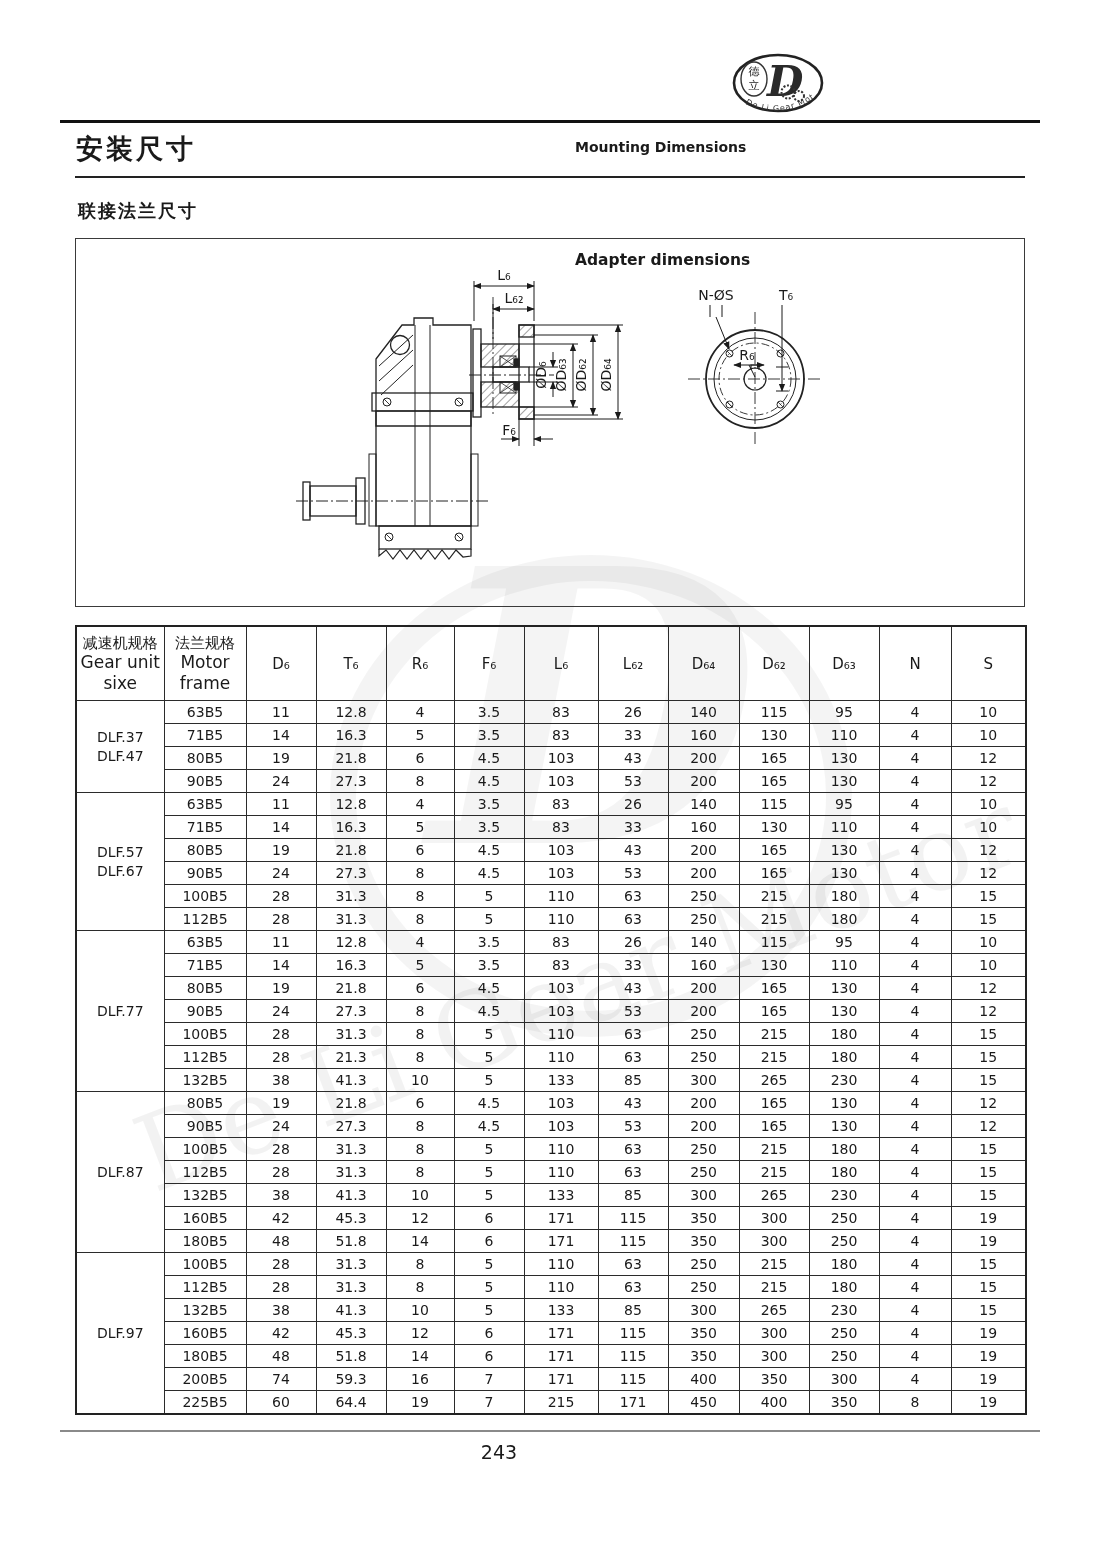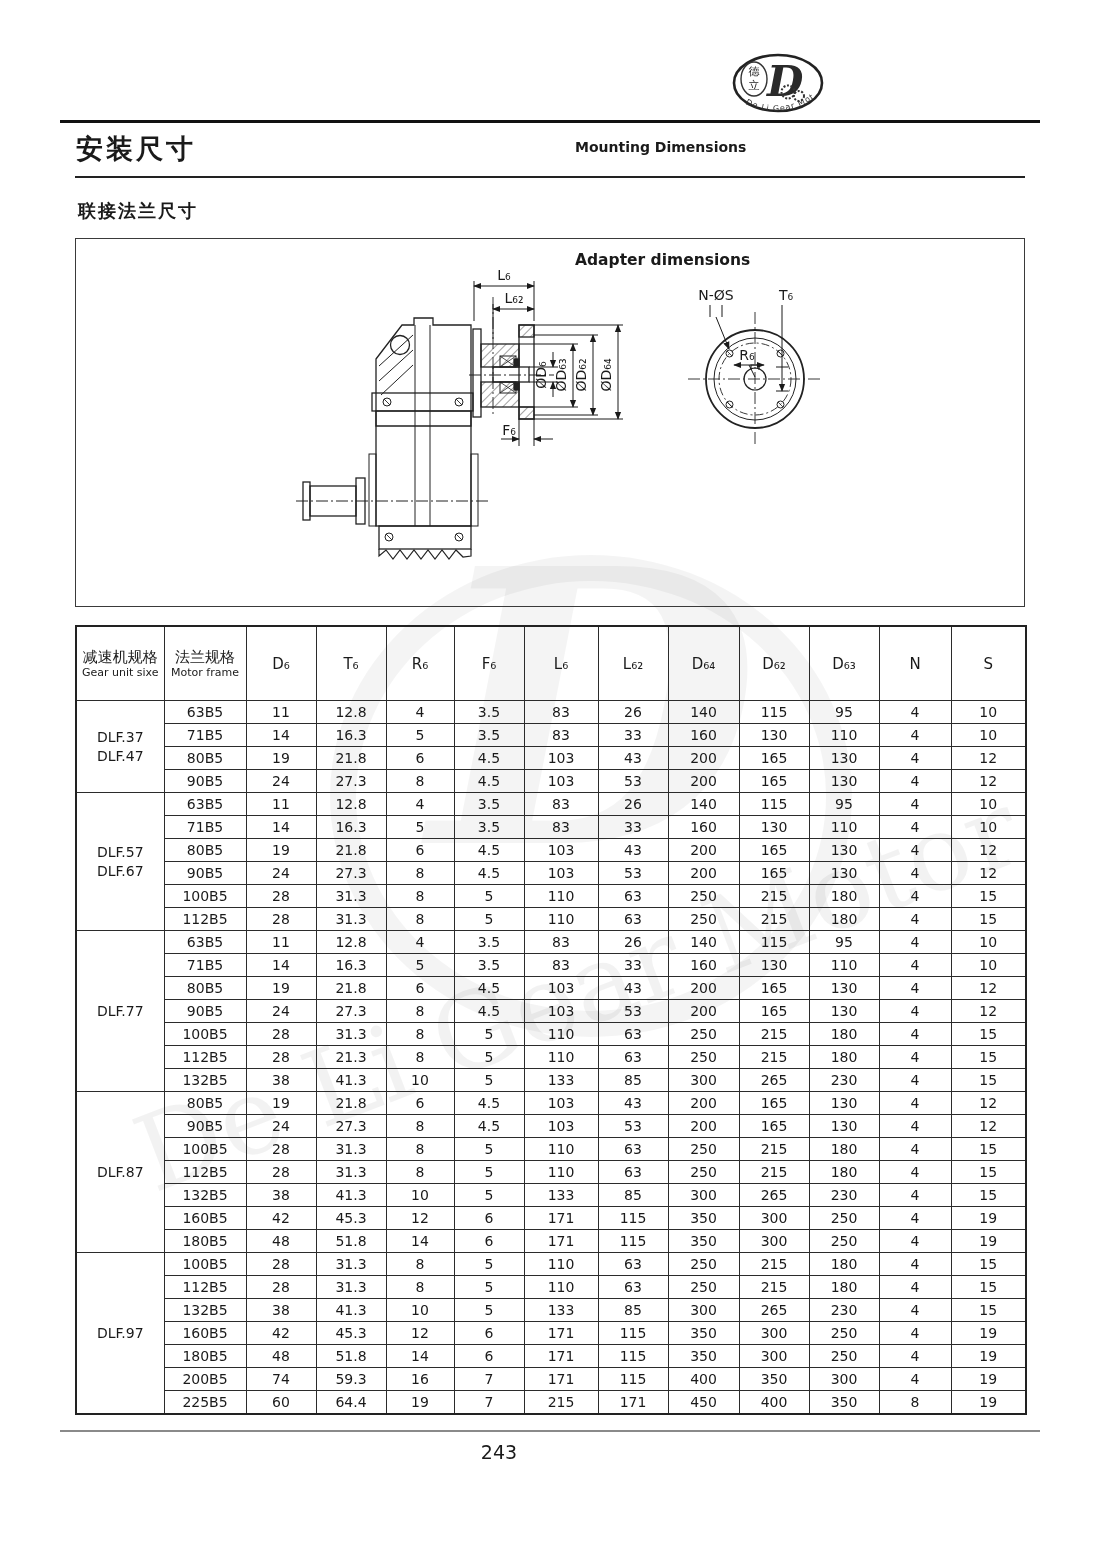--- a/index.html
+++ b/index.html
@@ -34,21 +34,21 @@
   .dim-table { position:absolute; left:75px; top:625px; width:950px; z-index:2;
     border-collapse:collapse; table-layout:fixed; }
   .dim-table th, .dim-table td {
     border:1px solid #2b2b2b; text-align:center; vertical-align:middle; padding:0;
     background:transparent; font-weight:normal;
   }
   .dim-table { border:2px solid #222; }
   .dim-table thead th { height:73px; }
   .dim-table tbody td { height:22px; font-size:14px; }
   .hdr-cn { font-size:15px; line-height:1.25; }
-  .hdr-en { font-size:11px; line-height:1.2; }
+  .hdr-en { font-size:17px; line-height:1.2; }
   .hdr-dim { font-size:15px; font-weight:bold;margin-left:6px; }
   .group-cell { font-weight:bold; font-size:15px; line-height:1.35; }
   
   .rule-footer { position:absolute; left:60px; top:1430px; width:980px; height:2px; background:#8a8a8a; z-index:2; }
   .page-num { position:absolute; left:0; top:1441px; width:998px; text-align:center; font-size:19px; z-index:2; }
 </style>
 </head>
 <body>
 
 <div class="page">

